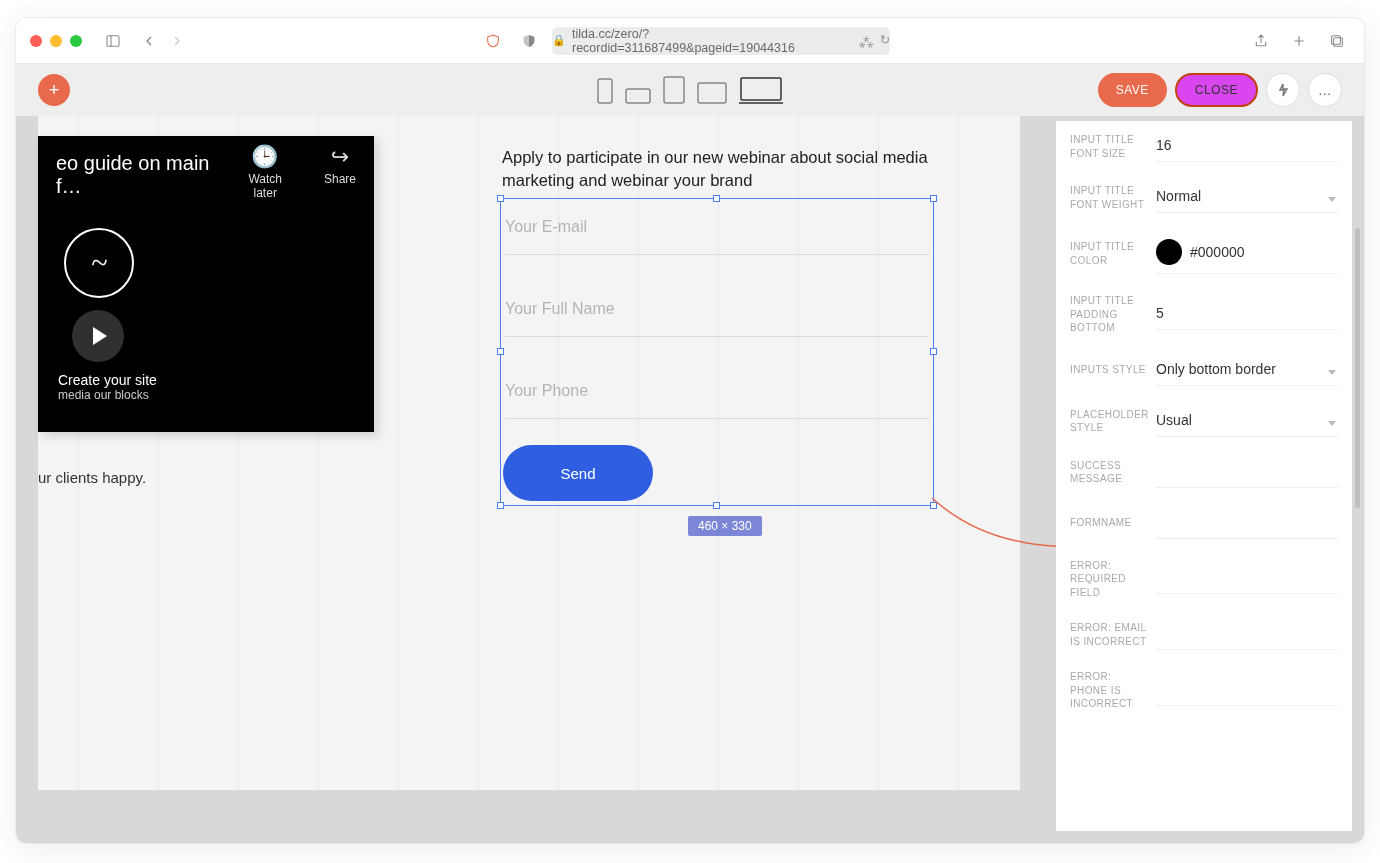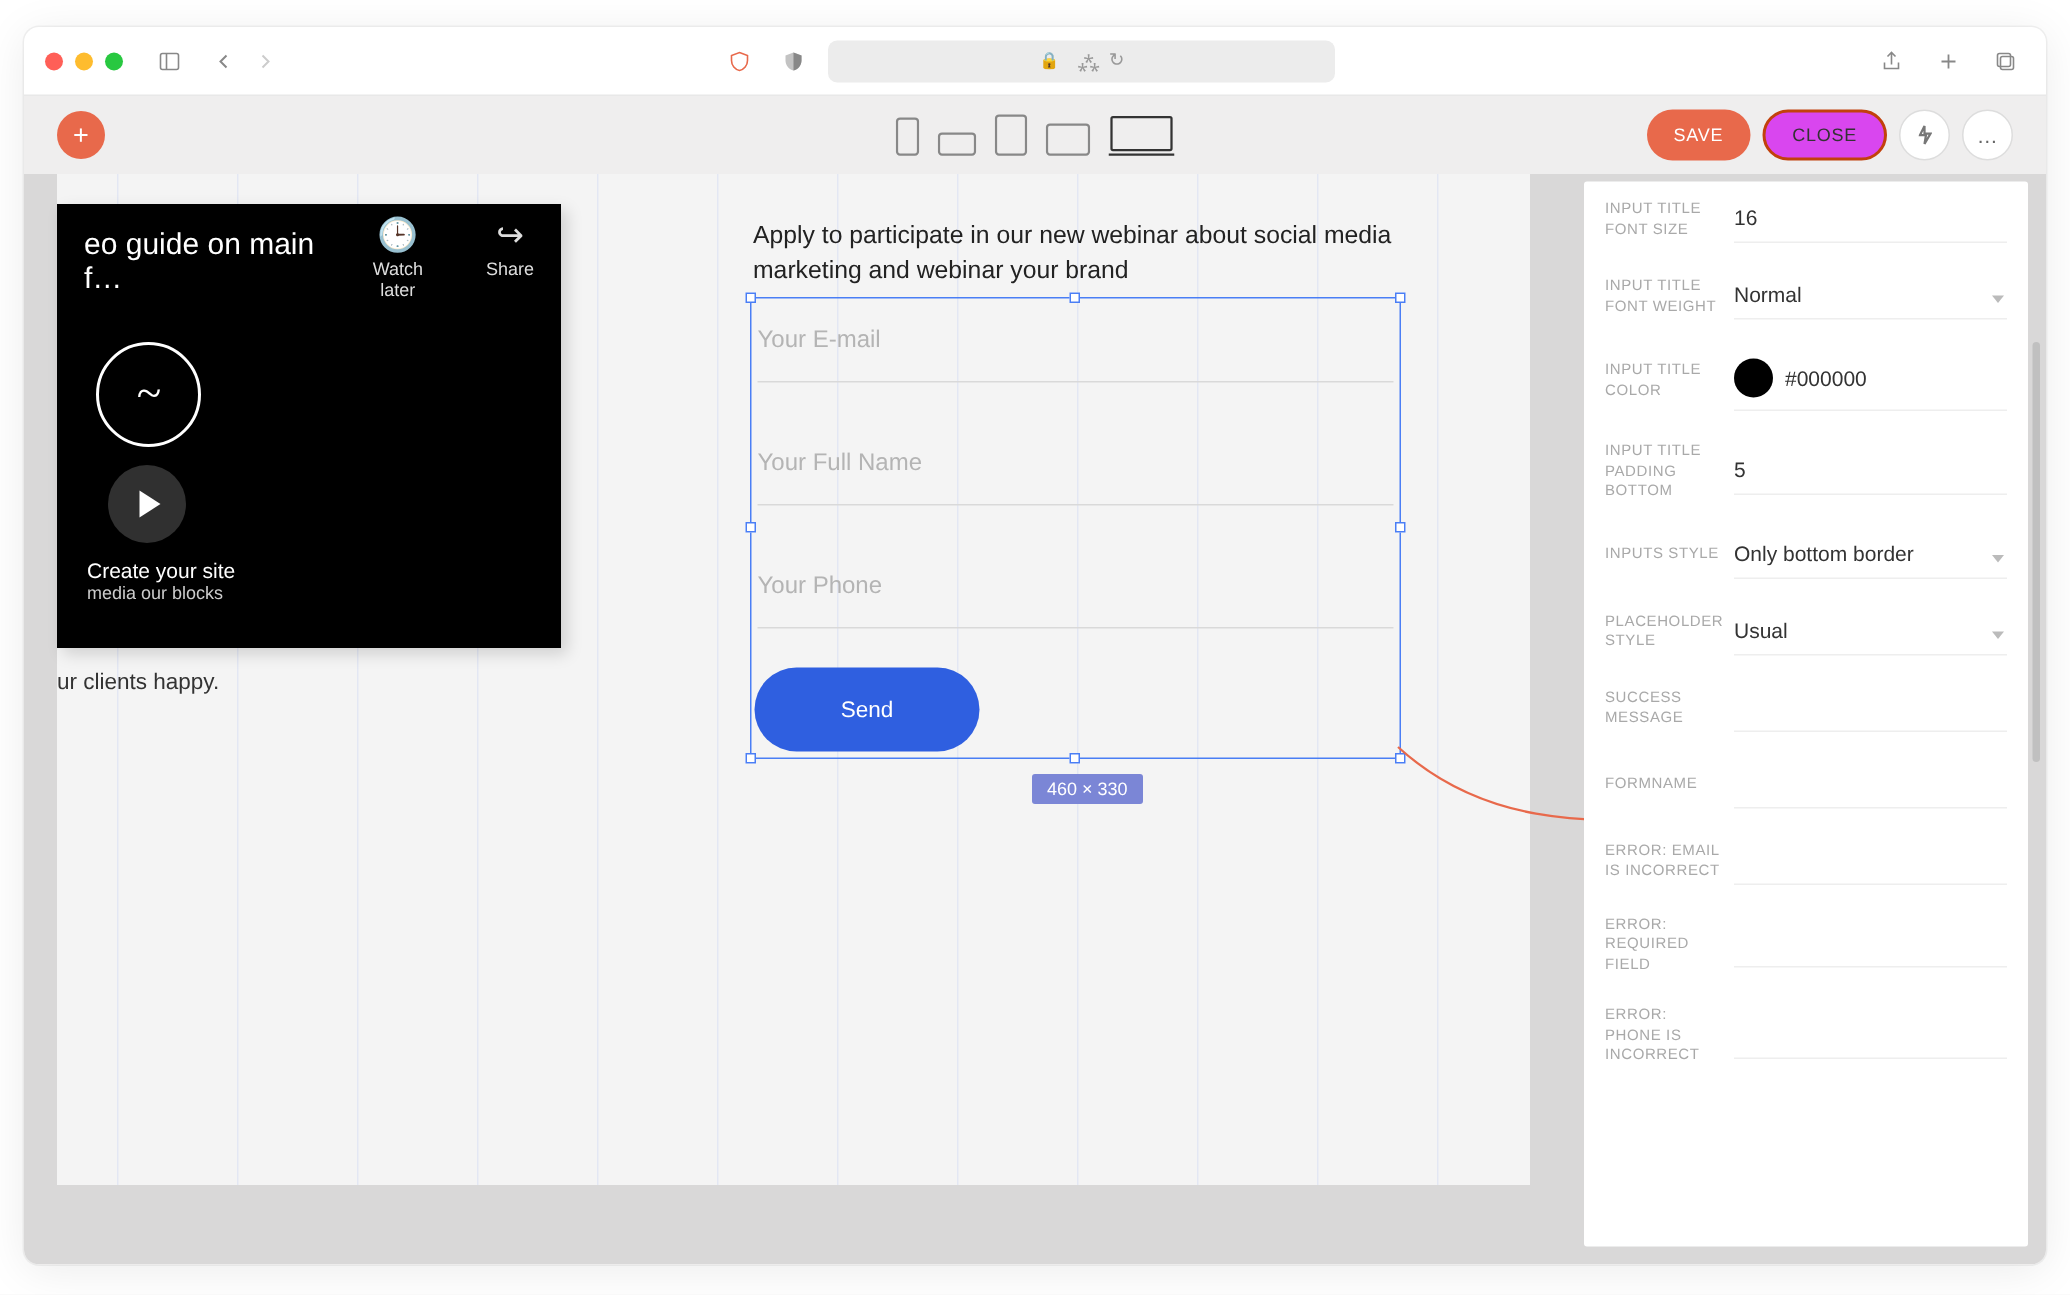--- a/index.html
+++ b/index.html
@@ -46,21 +46,21 @@
 .video-icons { display: flex; gap: 30px; }
 .video-iconcol { text-align: center; font-size: 12px; color: #ddd; }
 .video-iconcol .ic { font-size: 22px; line-height: 1; margin-bottom: 4px; }
 .video-body { position: relative; text-align: left; padding-left: 20px; padding-top: 18px; }
 .logo-circle { width: 70px; height: 70px; border: 2px solid #fff; border-radius: 50%; display:flex; align-items:center; justify-content:center; margin-left: 6px; font-family: Georgia, serif; font-style: italic; font-size: 30px; }
 .play-btn { position:absolute; left:34px; top:100px; width:52px; height:52px; border-radius:50%; background:rgba(60,60,60,0.8); display:flex; align-items:center; justify-content:center; }
 .play-btn::after { content:''; border-left:14px solid #fff; border-top:9px solid transparent; border-bottom:9px solid transparent; margin-left:3px; }
 .video-cap { position:absolute; left:20px; top:162px; font-size:14px; }
 .video-cap .sub { font-size:12px; color:#ccc; }
 
-.caption { position:absolute; left:0; top:330px; font-size:15px; color:#333; }
+.caption { position:absolute; left:0; top:353px; font-size:15px; color:#333; }
 
 .form-heading { position:absolute; left:464px; top:30px; width:430px; font-size:16.5px; line-height:1.4; color:#222; }
 .form-select { position:absolute; left:462px; top:82px; width:434px; height:308px; border:1px solid #4a7ef5; }
 .handle { position:absolute; width:7px; height:7px; background:#fff; border:1px solid #4a7ef5; }
 .h-tl{top:-4px;left:-4px}.h-tr{top:-4px;right:-4px}.h-bl{bottom:-4px;left:-4px}.h-br{bottom:-4px;right:-4px}
 .h-tm{top:-4px;left:50%;margin-left:-4px}.h-bm{bottom:-4px;left:50%;margin-left:-4px}
 .h-ml{top:50%;left:-4px;margin-top:-4px}.h-mr{top:50%;right:-4px;margin-top:-4px}
 .form-input { height:56px; border-bottom:1px solid #d9d9d9; display:flex; align-items:center; font-size:16px; color:#b4b4b4; margin:0 4px 26px 4px; }
 .form-input:first-child{margin-top:2px}
 .send-btn { width:150px; height:56px; background:#2f5fe0; color:#fff; border-radius:28px; display:flex; align-items:center; justify-content:center; font-size:15px; margin-left:2px; }
@@ -114,20 +114,21 @@
         </svg>
     </div>
     <div class="tb-icon">
       <svg viewBox="0 0 24 24" fill="currentColor">
           <path d="M12 3l8 3v5c0 5-3.5 9-8 10-4.5-1-8-5-8-10V6l8-3z" fill="#888" opacity="0.5"></path>
           <path d="M12 3l8 3v5c0 5-3.5 9-8 10V3z" fill="#888"></path>
         </svg>
     </div>
     <div class="addr-bar">
       <span class="lock">🔒</span>
+      <span>tilda.cc/zero/?recordid=311687499&amp;pageid=19044316</span>
       <span class="addr-right">
         <span style="font-size:13px">⁂</span>
         <span>↻</span>
       </span>
     </div>
     <div style="flex:1"></div>
     <div class="tb-right">
       <div class="tb-icon">
         <svg viewBox="0 0 24 24" fill="none" stroke="currentColor" stroke-width="1.6">
             <path d="M12 3v12M8 7l4-4 4 4M5 13v6h14v-6"></path>
@@ -302,27 +303,27 @@
             <input class="pv-input" style="">
           </div>
         </div>
         <div class="prop-row">
           <div class="prop-label">FORMNAME</div>
           <div class="prop-value">
             <input class="pv-input" style="">
           </div>
         </div>
         <div class="prop-row">
+          <div class="prop-label">ERROR: REQUIRED FIELD</div>
+          <div class="prop-value">
+            <input class="pv-input" style="">
+          </div>
+        </div>
+        <div class="prop-row">
           <div class="prop-label">ERROR: EMAIL IS INCORRECT</div>
-          <div class="prop-value">
-            <input class="pv-input" style="">
-          </div>
-        </div>
-        <div class="prop-row">
-          <div class="prop-label">ERROR: REQUIRED FIELD</div>
           <div class="prop-value">
             <input class="pv-input" style="">
           </div>
         </div>
         <div class="prop-row">
           <div class="prop-label">ERROR: PHONE IS INCORRECT</div>
           <div class="prop-value">
             <input class="pv-input" style="">
           </div>
         </div>

